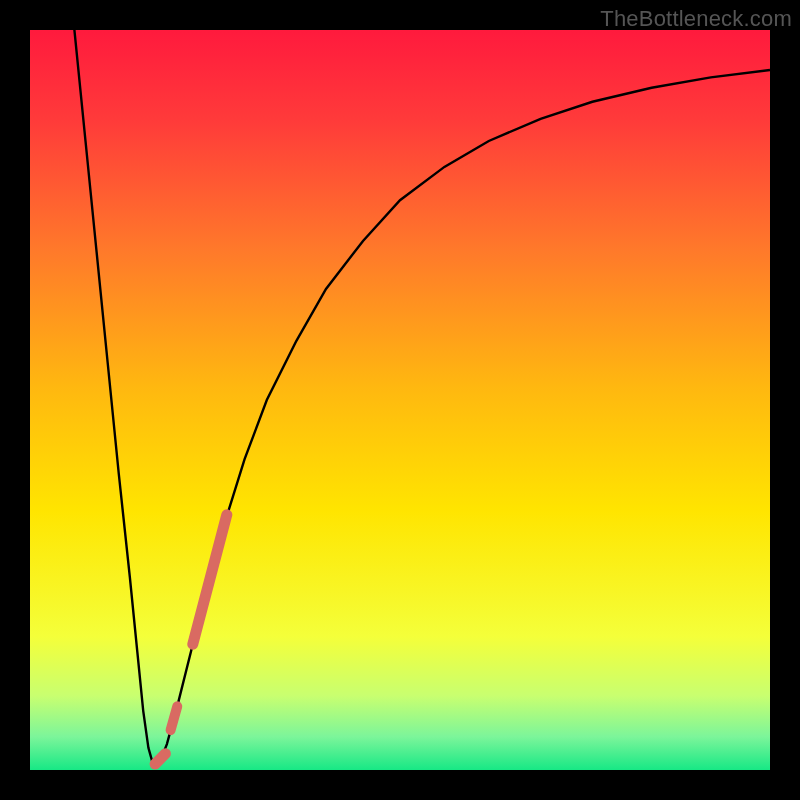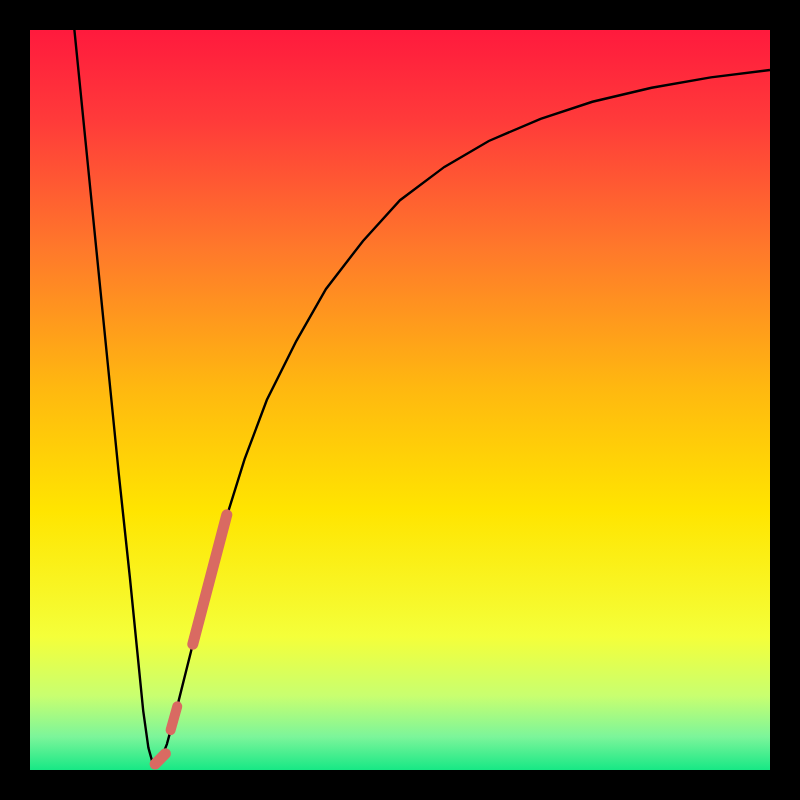--- a/index.html
+++ b/index.html
@@ -58,13 +58,14 @@
       </defs>
       <rect id="bg-rect" x="0" y="0" width="740" height="740" fill="url(#bg-grad)"></rect>
       <g id="series-group">
           <path d="M44.40 0.00 L55.50 111.00 L66.60 222.00 L77.70 333.00 L88.80 444.00 L99.90 547.60 L107.30 621.60 L113.22 680.80 L118.40 717.80 L123.58 736.30 L129.50 732.60 L136.90 714.10 L148.00 673.40 L162.80 614.20 L177.60 555.00 L196.10 488.40 L214.60 429.20 L236.80 370.00 L266.40 310.80 L296.00 259.00 L333.00 210.90 L370.00 170.20 L414.40 136.90 L458.80 111.00 L510.60 88.80 L562.40 71.78 L621.60 57.72 L680.80 47.36 L740.00 39.96" fill="none" stroke="#000000" stroke-width="2.4"></path>
           <path d="M162.80 614.20 L196.84 484.70" fill="none" stroke="#d96a62" stroke-width="11" stroke-linecap="round"></path>
           <path d="M140.60 700.04 L147.26 676.36" fill="none" stroke="#d96a62" stroke-width="10" stroke-linecap="round"></path>
           <path d="M125.06 734.08 L135.42 723.72" fill="none" stroke="#d96a62" stroke-width="11" stroke-linecap="round"></path>
         </g>
     </svg>
   </div>
+  <div class="watermark">TheBottleneck.com</div>
 </div>
 
 </body></html>

